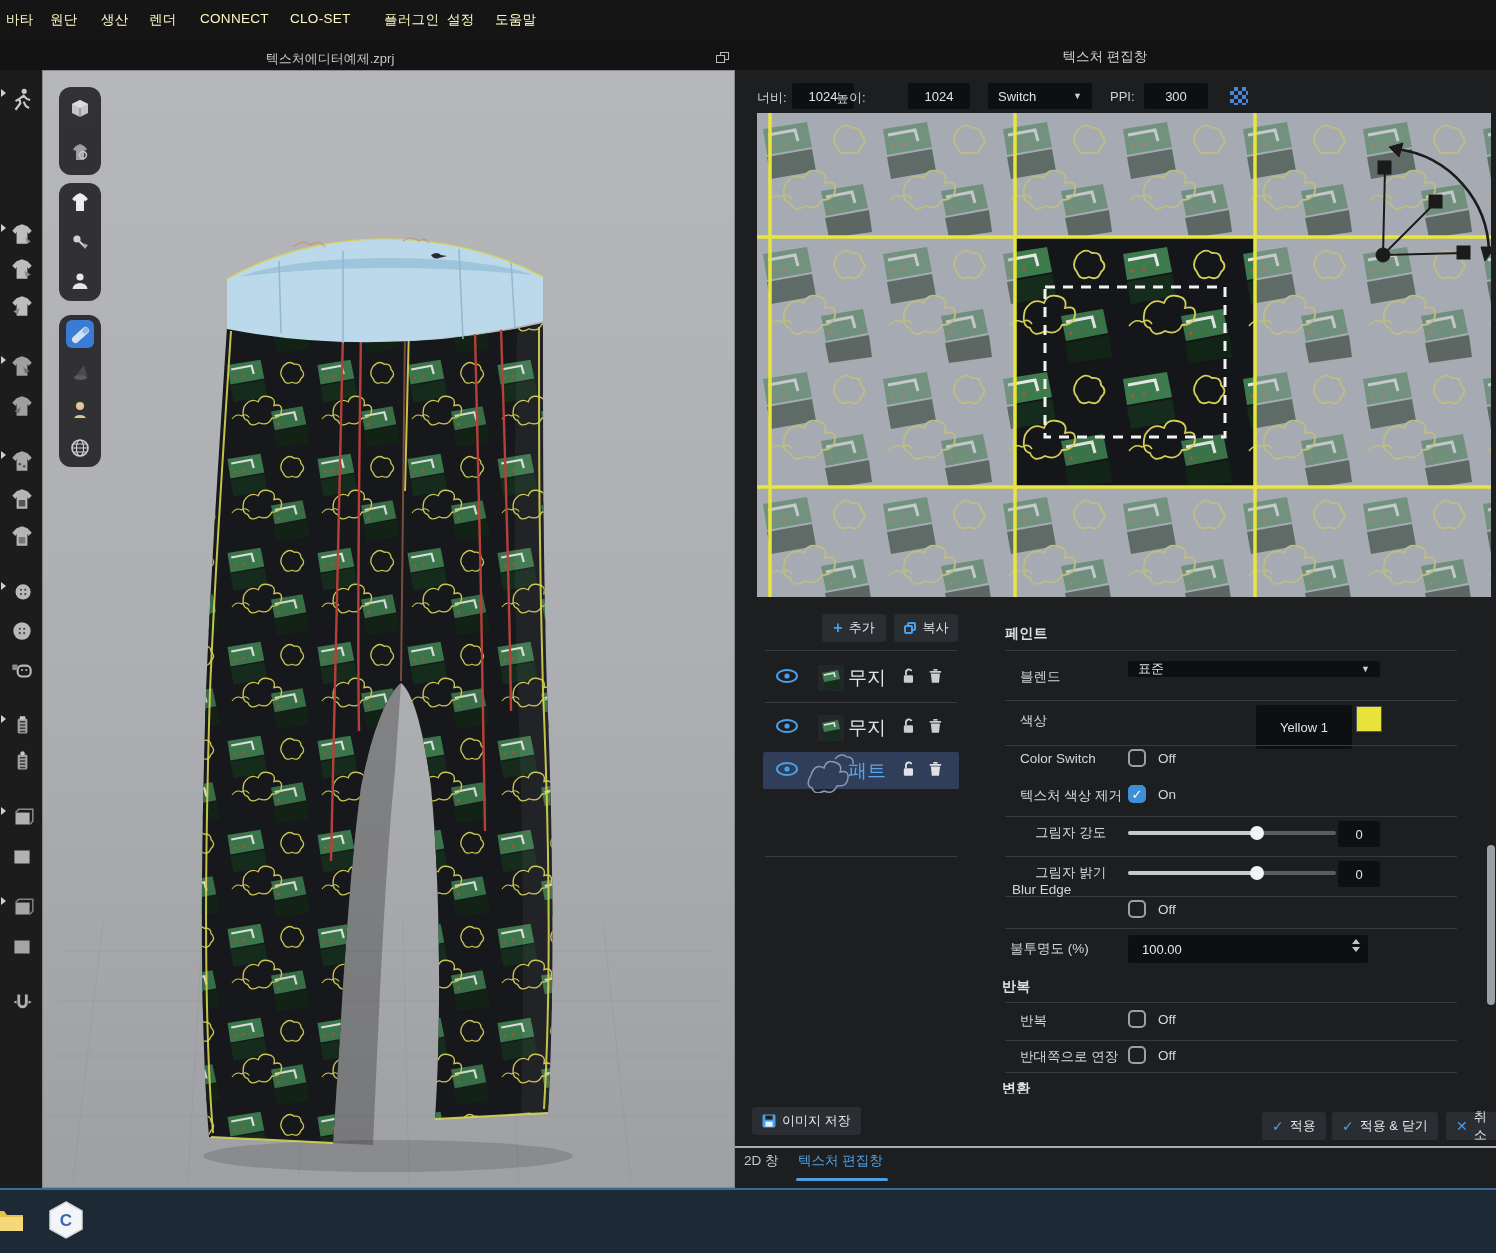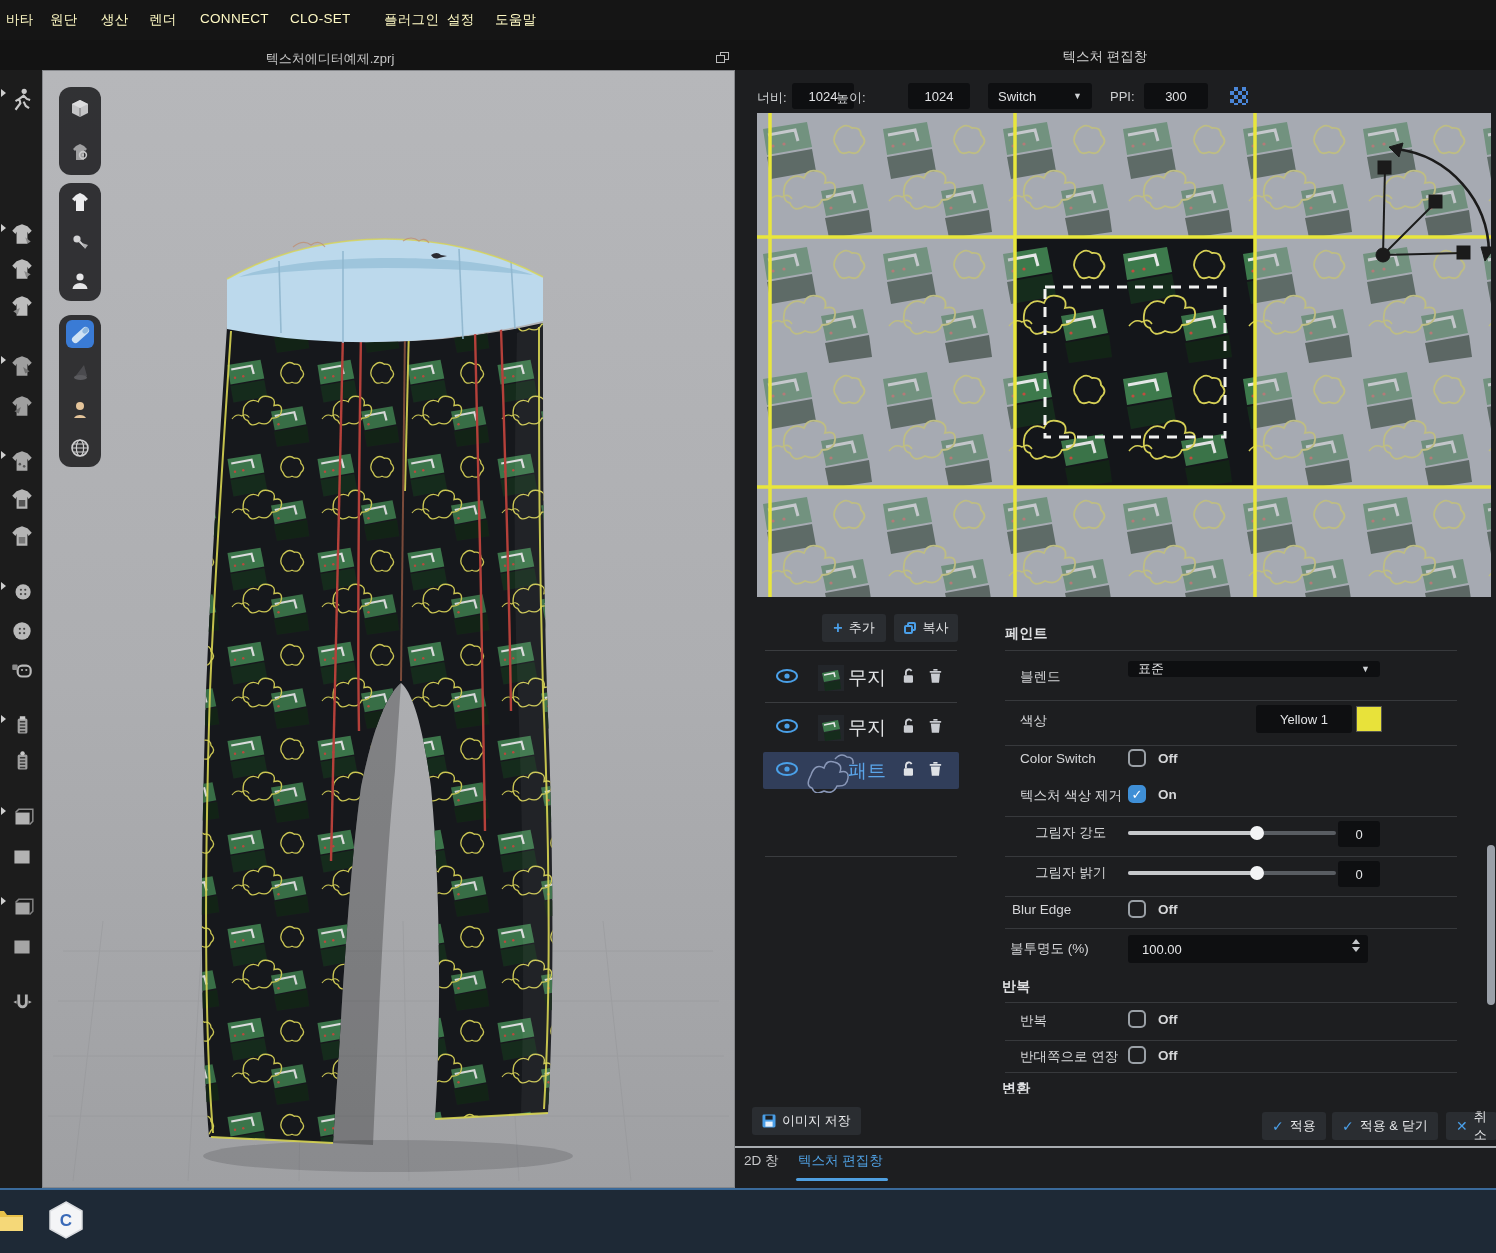--- a/index.html
+++ b/index.html
@@ -68,21 +68,21 @@
   .lthumb { position:absolute; left:55px; top:50%; transform:translateY(-50%); width:26px; height:26px; }
   .ldiv { position:absolute; left:765px; width:192px; height:1px; background:#3a3c3f; }
 
   
   .sec-label { position:absolute; font-size:14px; color:#dfe0e2; font-weight:bold; letter-spacing:.3px; }
   .prop-label { position:absolute; font-size:13.5px; color:#d5d6d8; }
   .pdiv { position:absolute; left:1005px; width:452px; height:1px; background:#37393c; }
   .checkbox { position:absolute; width:18px; height:18px; border:2px solid #9aa0a6; border-radius:5px; background:transparent; }
   .checkbox.on { background:#3f8fd6; border-color:#3f8fd6; color:#fff; font-size:13px; font-weight:bold;
     display:flex; align-items:center; justify-content:center; line-height:1; }
-  .cb-state { position:absolute; font-size:13.5px; color:#d5d6d8; font-weight:bold; }
+  .cb-state { position:absolute; font-size:13.5px; color:#d5d6d8; font-weight:normal; }
   .slider { position:absolute; width:208px; height:4px; border-radius:2px; background:#595d62; }
   .slider .fill { position:absolute; left:0; top:0; height:4px; width:62%; background:#c6c8cb; border-radius:2px; }
   .slider .knob { position:absolute; left:calc(62% - 7px); top:-5px; width:14px; height:14px; border-radius:50%; background:#f2f3f4; }
   .vbox { position:absolute; width:42px; height:26px; background:#0e0f11; border-radius:3px; color:#e6e7e9;
     font-size:13px; display:flex; align-items:center; justify-content:center; }
   .spin { position:absolute; width:240px; height:28px; background:#0e0f11; border-radius:3px; color:#e6e7e9;
     font-size:13px; display:flex; align-items:center; padding-left:14px; }
   .spin-arrows { position:absolute; right:8px; top:4px; display:flex; flex-direction:column; gap:3px; }
   .spin-arrows i { width:0; height:0; border-left:4px solid transparent; border-right:4px solid transparent; }
   .spin-arrows .up { border-bottom:5px solid #c3c6c9; }
@@ -549,21 +549,21 @@
   <div class="pdiv" style="top:650px"></div>
 
   <span class="prop-label" style="left:1020px; top:668px">블렌드</span>
   <div class="dropdown" style="left:1128px; top:661px; width:252px; height:16px">
     <span>표준</span>
     <span class="dd-arrow">▼</span>
   </div>
   <div class="pdiv" style="top:700px"></div>
 
   <span class="prop-label" style="left:1020px; top:712px">색상</span>
-  <div class="dim-box" style="left:1256px; top:705px; width:96px; height:28px">Yellow 1</div>
+  <div class="dim-box" style="left:1256px; top:705px; width:96px; height:44px">Yellow 1</div>
   <span class="swatch" style="left:1356px; top:706px; background:#e8e23a"></span>
   <div class="pdiv" style="top:745px"></div>
 
   <span class="prop-label" style="left:1020px; top:751px">Color Switch</span>
   <span class="checkbox" style="left:1128px; top:749px"></span>
   <span class="cb-state" style="left:1158px; top:751px">Off</span>
 
   <span class="prop-label" style="left:1020px; top:787px">텍스처 색상 제거</span>
   <span class="checkbox on" style="left:1128px; top:785px">✓</span>
   <span class="cb-state" style="left:1158px; top:787px">On</span>
@@ -578,21 +578,21 @@
   <div class="pdiv" style="top:856px"></div>
 
   <span class="prop-label" style="left:1035px; top:864px">그림자 밝기</span>
   <div class="slider" style="left:1128px; top:871px">
       <span class="fill"></span>
       <span class="knob"></span>
     </div>
   <div class="vbox" style="left:1338px; top:861px">0</div>
   <div class="pdiv" style="top:896px"></div>
 
-  <span class="prop-label" style="left:1012px; top:902px">Blur Edge</span>
+  <span class="prop-label" style="left:1012px; top:882px">Blur Edge</span>
   <span class="checkbox" style="left:1128px; top:900px"></span>
   <span class="cb-state" style="left:1158px; top:902px">Off</span>
   <div class="pdiv" style="top:928px"></div>
 
   <span class="prop-label" style="left:1010px; top:940px">불투명도 (%)</span>
   <div class="spin" style="left:1128px; top:935px">
     <span>100.00</span>
     <span class="spin-arrows">
         <i class="up"></i>
         <i class="dn"></i>

